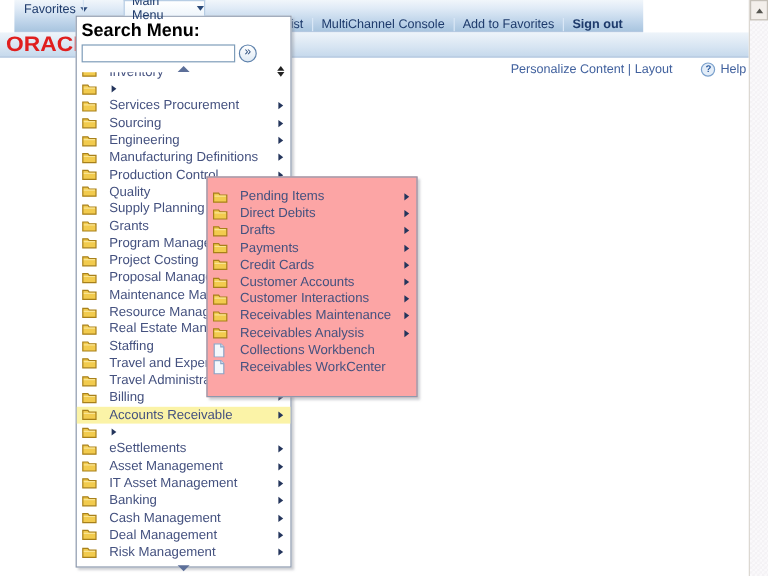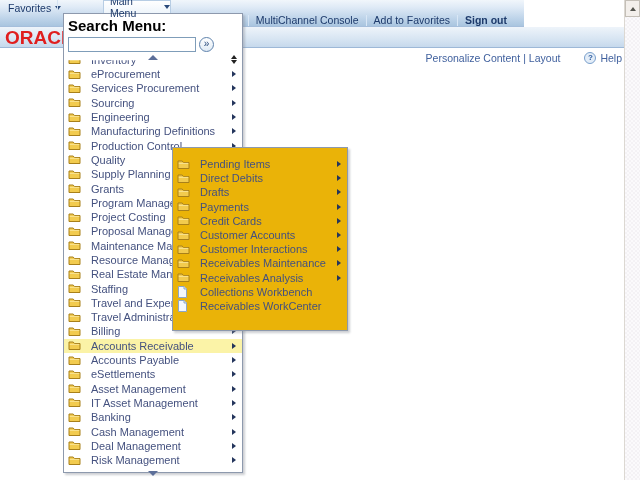--- a/index.html
+++ b/index.html
@@ -4,21 +4,21 @@
 <style>
   html,body{margin:0;padding:0;}
   body{
     width:640px;height:480px;overflow:hidden;position:relative;
     background:#ffffff;
     font-family:"Liberation Sans", sans-serif;
     -webkit-font-smoothing:antialiased;
   }
   
   .band1{
-    position:absolute;left:0;top:0;width:524px;height:26px;
+    position:absolute;left:12px;top:0;width:524px;height:26px;
     background:linear-gradient(180deg,#f1f6fb 0%,#dfeaf6 28%,#bdd3e9 72%,#a9c5df 100%);
     border-bottom:1px solid #a5bedb;
   }
   .band2{
     position:absolute;left:0;top:27px;width:624px;height:20px;
     background:linear-gradient(180deg,#eef4fa 0%,#d9e6f3 55%,#c6d9ec 100%);
     border-bottom:1px solid #9db8d7;
   }
   .favorites{
     position:absolute;left:8px;top:2px;height:11px;
@@ -106,21 +106,21 @@
   .marrow{
     flex:0 0 auto;width:0;height:0;margin-left:2px;
     border-top:3px solid transparent;border-bottom:3px solid transparent;
     border-left:4px solid #24355c;
   }
   .marrow.hidden{visibility:hidden;}
   .scroll-down-zone{height:13px;display:flex;align-items:center;justify-content:center;}
   
   .submenu{
     position:absolute;left:172px;top:147px;width:176px;height:184px;z-index:40;
-    background:#eab308;border:1px solid #8d99ad;box-sizing:border-box;
+    background:#fca5a5;border:1px solid #8d99ad;box-sizing:border-box;
     box-shadow:2px 2px 2px rgba(130,135,145,0.4);
     padding-top:9px;
   }
   .submenu .mrow{height:14.2px;}
   
   .scrollbar{
     position:absolute;right:0;top:0;width:16px;height:480px;z-index:50;
     background:#f4f2f5;
     background-image:
       linear-gradient(45deg,#fbfafc 25%,transparent 25%,transparent 75%,#fbfafc 75%),
@@ -206,21 +206,20 @@
     </div>
   </div>
   <div class="menu-list" id="main-menu-list">
       <div class="mrow">
     <span class="icon">
           <svg width="13" height="11" viewBox="0 0 13 11">
             <path d="M1 9.5 L1 2 L5.2 2 L6.4 3.5 L12 3.5 L12 9.5 Z" fill="#F2CB4E" stroke="#A8801A" stroke-width="1"></path>
             <path d="M1.8 4.4 L11.2 4.4" stroke="#F9E493" stroke-width="1"></path>
           </svg>
         </span>
-    <span class="mlabel">eProcurement</span>
     <span class="marrow"></span>
   </div>
       <div class="mrow">
     <span class="icon">
           <svg width="13" height="11" viewBox="0 0 13 11">
             <path d="M1 9.5 L1 2 L5.2 2 L6.4 3.5 L12 3.5 L12 9.5 Z" fill="#F2CB4E" stroke="#A8801A" stroke-width="1"></path>
             <path d="M1.8 4.4 L11.2 4.4" stroke="#F9E493" stroke-width="1"></path>
           </svg>
         </span>
     <span class="mlabel">Services Procurement</span>
@@ -406,21 +405,20 @@
     <span class="mlabel">Accounts Receivable</span>
     <span class="marrow"></span>
   </div>
       <div class="mrow">
     <span class="icon">
           <svg width="13" height="11" viewBox="0 0 13 11">
             <path d="M1 9.5 L1 2 L5.2 2 L6.4 3.5 L12 3.5 L12 9.5 Z" fill="#F2CB4E" stroke="#A8801A" stroke-width="1"></path>
             <path d="M1.8 4.4 L11.2 4.4" stroke="#F9E493" stroke-width="1"></path>
           </svg>
         </span>
-    <span class="mlabel">Accounts Payable</span>
     <span class="marrow"></span>
   </div>
       <div class="mrow">
     <span class="icon">
           <svg width="13" height="11" viewBox="0 0 13 11">
             <path d="M1 9.5 L1 2 L5.2 2 L6.4 3.5 L12 3.5 L12 9.5 Z" fill="#F2CB4E" stroke="#A8801A" stroke-width="1"></path>
             <path d="M1.8 4.4 L11.2 4.4" stroke="#F9E493" stroke-width="1"></path>
           </svg>
         </span>
     <span class="mlabel">eSettlements</span>

